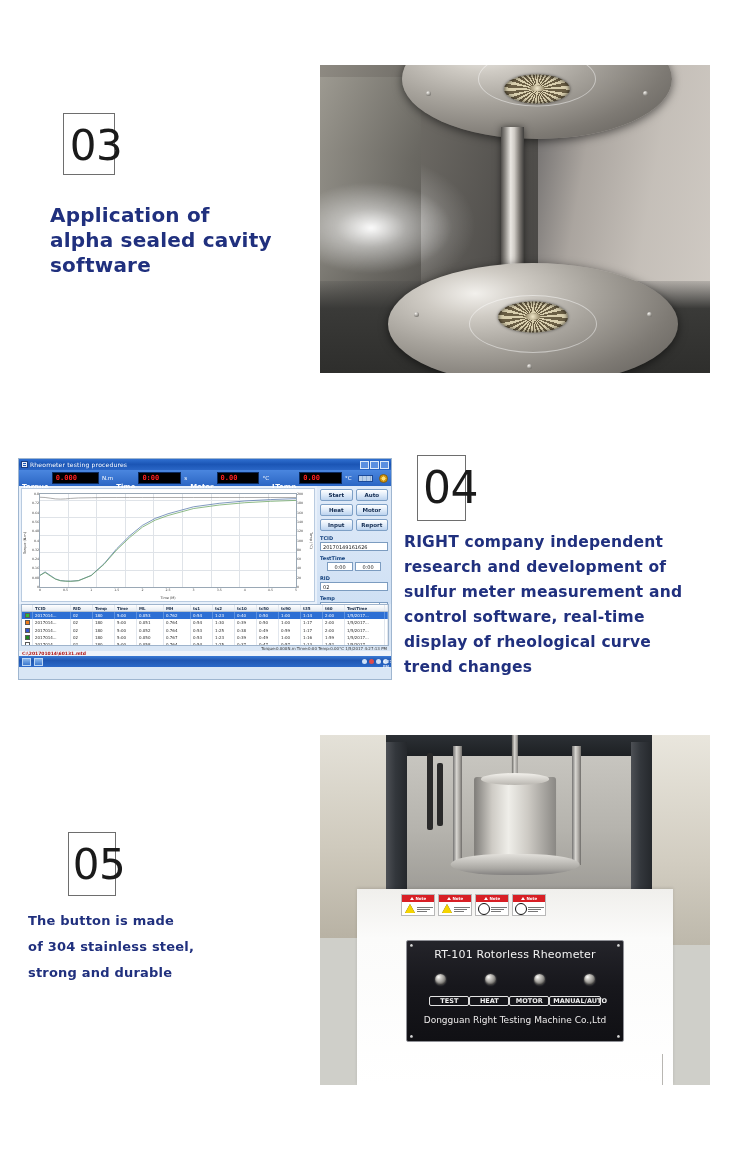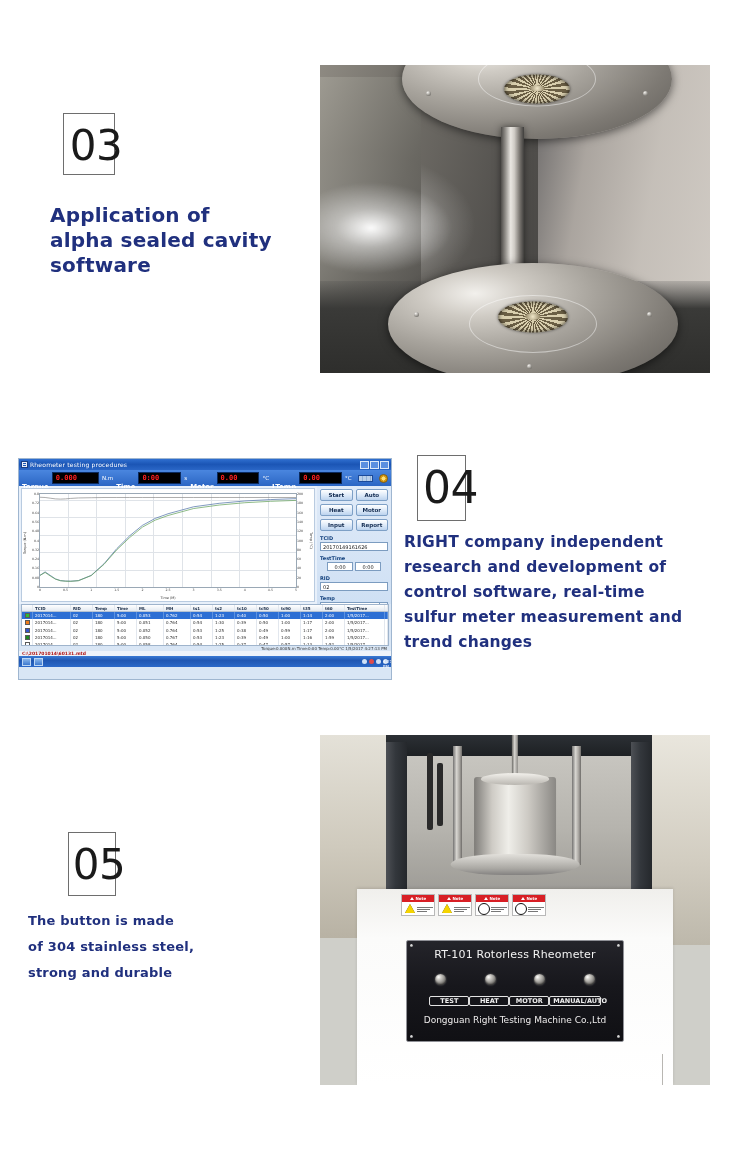--- a/index.html
+++ b/index.html
@@ -762,22 +762,23 @@
     </div>
   </div>
 
   <div class="num-badge overflow-right" style="left:417px; top:455px; width:49px; height:66px;">
     <span class="num-text" style="font-size:44px; transform:translate(9px,0);">04</span>
   </div>
 
   <div class="headline" style="left:404px; top:530px; font-size:15.5px; line-height:25px;">
     <span class="ln">RIGHT company independent</span>
     <span class="ln">research and development of</span>
+    <span class="ln">sulfur meter measurement and</span>
     <span class="ln">control software, real-time</span>
-    <span class="ln">sulfur meter measurement and</span>
+    <span class="ln">display of rheological curve</span>
     <span class="ln">trend changes</span>
   </div>
 
   <div class="num-badge" style="left:68px; top:832px; width:48px; height:64px;">
     <span class="num-text" style="font-size:42px; transform:translate(7px,1px);">05</span>
   </div>
 
   <div class="headline" style="left:28px; top:908px; font-size:13px; line-height:26px;">
     <span class="ln">The button is made</span>
     <span class="ln">of 304 stainless steel,</span>

